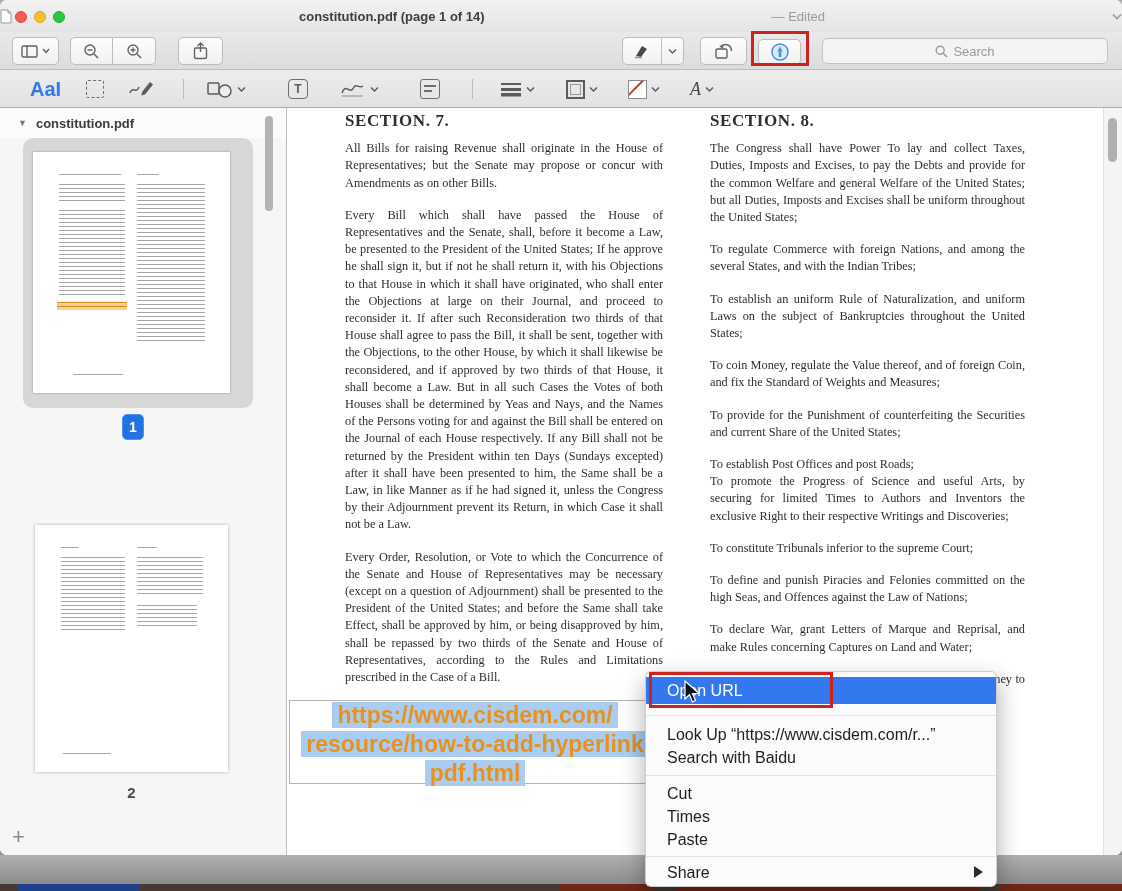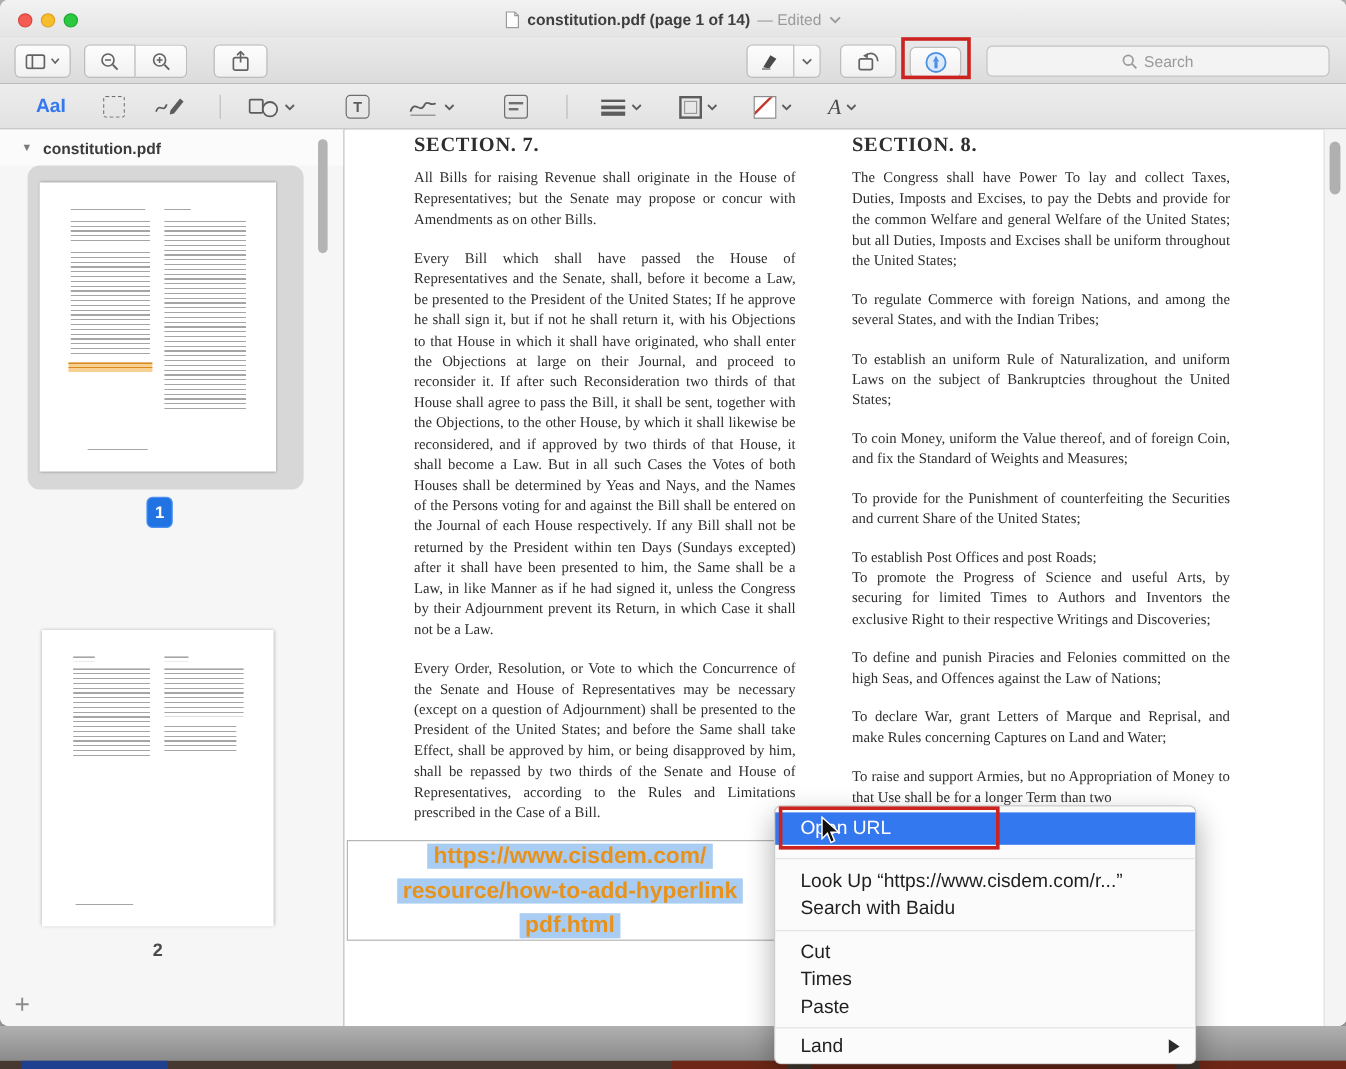--- a/index.html
+++ b/index.html
@@ -14,21 +14,21 @@
             box-shadow:0 14px 30px rgba(0,0,0,.45); }
 
   
   .titlebar { position:absolute; left:0; top:0; width:100%; height:32px;
               background:linear-gradient(#f2f2f2,#e4e4e4); }
   .traffic { position:absolute; top:11px; width:12px; height:12px; border-radius:50%; }
   .t-red    { left:15px; background:#f45c53; border:.5px solid #d8463f; }
   .t-yellow { left:34px; background:#f8bd2d; border:.5px solid #dfa321; }
   .t-green  { left:53px; background:#2bc840; border:.5px solid #1faa30; }
   .title-wrap { position:absolute; left:0; right:0; top:0; height:32px;
-                display:flex; align-items:center; justify-content:center; gap:6px;
+                display:flex; align-items:center; justify-content:space-between; gap:6px;
                 font-size:13px; color:#3e3e3e; font-weight:700; }
   .title-edited { color:#9b9b9b; font-weight:400; }
 
   .toolbar { position:absolute; left:0; top:32px; width:100%; height:38px;
              background:linear-gradient(#e9e9e9,#dcdcdc);
              border-bottom:1px solid #bdbdbd; }
   .tb-btn { position:absolute; top:5px; height:28px; background:linear-gradient(#fdfdfd,#f1f1f1);
             border:1px solid #bcbcbc; border-radius:5px;
             display:flex; align-items:center; justify-content:center; color:#616161; }
   .seg-l { border-radius:5px 0 0 5px; }
@@ -36,21 +36,21 @@
   .searchfield { position:absolute; left:822px; top:6px; width:286px; height:26px;
                  background:#f3f3f3; border:1px solid #c3c3c3; border-radius:5px;
                  display:flex; align-items:center; justify-content:center; gap:5px;
                  color:#9a9a9a; font-size:13px; }
 
   
   .markupbar { position:absolute; left:0; top:70px; width:100%; height:38px;
                background:linear-gradient(#ededed,#e2e2e2); border-bottom:1px solid #aeaeae; }
   .mk { position:absolute; top:0; height:38px; display:flex; align-items:center; gap:4px; color:#5c5c5c; }
   .mk-div { position:absolute; top:9px; width:1px; height:20px; background:#bdbdbd; }
-  .aai { font-size:16px; font-weight:700; color:#3478f0; letter-spacing:0; }
+  .aai { font-size:20px; font-weight:700; color:#3478f0; letter-spacing:0; }
   .dashedrect { width:18px; height:18px; border:1.6px dashed #6e6e6e; border-radius:2px; }
   .tbox { width:20px; height:20px; border:1.5px solid #6e6e6e; border-radius:4px;
           font-size:12px; font-weight:700; display:flex; align-items:center; justify-content:center; }
   .notebox { width:20px; height:20px; border:1.5px solid #6e6e6e; border-radius:3px; position:relative; }
   .notebox:before { content:""; position:absolute; left:3px; right:3px; top:5px; height:1.5px; background:#6e6e6e; }
   .notebox:after  { content:""; position:absolute; left:3px; right:7px; top:10px; height:1.5px; background:#6e6e6e; }
   .sq-border { width:19px; height:19px; border:2px solid #5c5c5c; position:relative; }
   .sq-border:before { content:""; position:absolute; inset:2px; border:1px solid #9a9a9a; }
   .sq-fill { width:19px; height:19px; border:1.5px solid #8a8a8a; position:relative; background:#fff; overflow:hidden; }
   .sq-fill:before { content:""; position:absolute; left:-3px; bottom:-1px; width:30px; height:2px;
@@ -88,22 +88,22 @@
   .col { position:absolute; font-family:"Liberation Serif", serif; color:#2e2e2e;
          font-size:12.3px; line-height:17.2px; text-align:justify; overflow:hidden; }
   .col-left  { left:57px;  top:4px; width:318px; height:588px; }
   .col-right { left:422px; top:4px; width:315px; height:740px; }
   .sec-head { font-size:17px; font-weight:700; letter-spacing:.6px; margin-bottom:11px; text-align:left; }
   .col p { margin-bottom:15px; }
 
   
   .urlbox { position:absolute; left:1px; top:592px; width:372px; height:84px;
             background:#fff; border:1px solid #b5b5b5;
-            display:flex; flex-direction:column; align-items:center; justify-content:center;
-            font-size:19px; font-weight:700; color:#e8921c; line-height:29px; text-align:center; }
+            display:flex; flex-direction:column; align-items:center; justify-content:space-between;
+            font-size:23px; font-weight:700; color:#e8921c; line-height:29px; text-align:center; }
   .urlbox span { background:#a9cdf2; padding:0 5px; }
 
   
   .ctxmenu { position:absolute; left:645px; top:671px; width:352px; height:216px;
              background:#fbfbfb; border:1px solid rgba(0,0,0,.18); border-radius:6px;
              box-shadow:0 10px 24px rgba(0,0,0,.33); font-size:16px; color:#1f1f1f; }
   .mi { position:absolute; left:0; width:100%; height:23px; line-height:23px; padding-left:21px; }
   .mi-hl { top:5px; height:27px; line-height:27px; background:#3478f0; color:#fff; }
   .mi-sep { position:absolute; left:0; width:100%; height:1px; background:#e3e3e3; }
   .mi-arrow { position:absolute; right:13px; top:5px; width:0; height:0;
@@ -326,24 +326,25 @@
         <p>All Bills for raising Revenue shall originate in the House of Representatives; but the Senate may propose or concur with Amendments as on other Bills.</p>
         <p>Every Bill which shall have passed the House of Representatives and the Senate, shall, before it become a Law, be presented to the President of the United States; If he approve he shall sign it, but if not he shall return it, with his Objections to that House in which it shall have originated, who shall enter the Objections at large on their Journal, and proceed to reconsider it. If after such Reconsideration two thirds of that House shall agree to pass the Bill, it shall be sent, together with the Objections, to the other House, by which it shall likewise be reconsidered, and if approved by two thirds of that House, it shall become a Law. But in all such Cases the Votes of both Houses shall be determined by Yeas and Nays, and the Names of the Persons voting for and against the Bill shall be entered on the Journal of each House respectively. If any Bill shall not be returned by the President within ten Days (Sundays excepted) after it shall have been presented to him, the Same shall be a Law, in like Manner as if he had signed it, unless the Congress by their Adjournment prevent its Return, in which Case it shall not be a Law.</p>
         <p>Every Order, Resolution, or Vote to which the Concurrence of the Senate and House of Representatives may be necessary (except on a question of Adjournment) shall be presented to the President of the United States; and before the Same shall take Effect, shall be approved by him, or being disapproved by him, shall be repassed by two thirds of the Senate and House of Representatives, according to the Rules and Limitations prescribed in the Case of a Bill.</p>
       </div>
 
       <div class="col col-right">
         <div class="sec-head">SECTION. 8.</div>
         <p>The Congress shall have Power To lay and collect Taxes, Duties, Imposts and Excises, to pay the Debts and provide for the common Welfare and general Welfare of the United States; but all Duties, Imposts and Excises shall be uniform throughout the United States;</p>
         <p>To regulate Commerce with foreign Nations, and among the several States, and with the Indian Tribes;</p>
         <p>To establish an uniform Rule of Naturalization, and uniform Laws on the subject of Bankruptcies throughout the United States;</p>
-        <p>To coin Money, uniform the Value thereof, and of foreign Coin, and fix the Standard of Weights and Measures;</p>
+        <p>To coin Money, regulate the Value thereof, and of foreign Coin, and fix the Standard of Weights and Measures;</p>
         <p>To provide for the Punishment of counterfeiting the Securities and current Share of the United States;</p>
         <p style="margin-bottom:0;">To establish Post Offices and post Roads;</p>
         <p>To promote the Progress of Science and useful Arts, by securing for limited Times to Authors and Inventors the exclusive Right to their respective Writings and Discoveries;</p>
+        <p>To constitute Tribunals inferior to the supreme Court;</p>
         <p>To define and punish Piracies and Felonies committed on the high Seas, and Offences against the Law of Nations;</p>
         <p>To declare War, grant Letters of Marque and Reprisal, and make Rules concerning Captures on Land and Water;</p>
         <p>To raise and support Armies, but no Appropriation of Money to that Use shall be for a longer Term than two</p>
       </div>
 
       <div class="urlbox">
         <div><span>https://www.cisdem.com/</span></div>
         <div><span>resource/how-to-add-hyperlink</span></div>
         <div><span>pdf.html</span></div>
       </div>
@@ -365,21 +366,21 @@
   <div class="ctxmenu">
     <div class="mi mi-hl">Open URL</div>
     <div class="mi-sep" style="top:43px;"></div>
     <div class="mi" style="top:51px;">Look Up “https://www.cisdem.com/r...”</div>
     <div class="mi" style="top:74px;">Search with Baidu</div>
     <div class="mi-sep" style="top:103px;"></div>
     <div class="mi" style="top:110px;">Cut</div>
     <div class="mi" style="top:133px;">Times</div>
     <div class="mi" style="top:156px;">Paste</div>
     <div class="mi-sep" style="top:184px;"></div>
-    <div class="mi" style="top:189px;">Land</div>
+    <div class="mi" style="top:189px;">Share</div>
     <div class="mi-arrow" style="top:194px;"></div>
   </div>
 
   <div class="redbox redbox-markup"></div>
   <div class="redbox redbox-menu"></div>
 
   <svg class="cursor" width="17" height="24" viewBox="0 0 17 24">
     <polygon points="1,1 1,19 5.5,14.5 8.5,22 11.5,20.5 8.5,13.5 15,13.5" fill="#111" stroke="#fff" stroke-width="1.2"></polygon>
   </svg>
 

